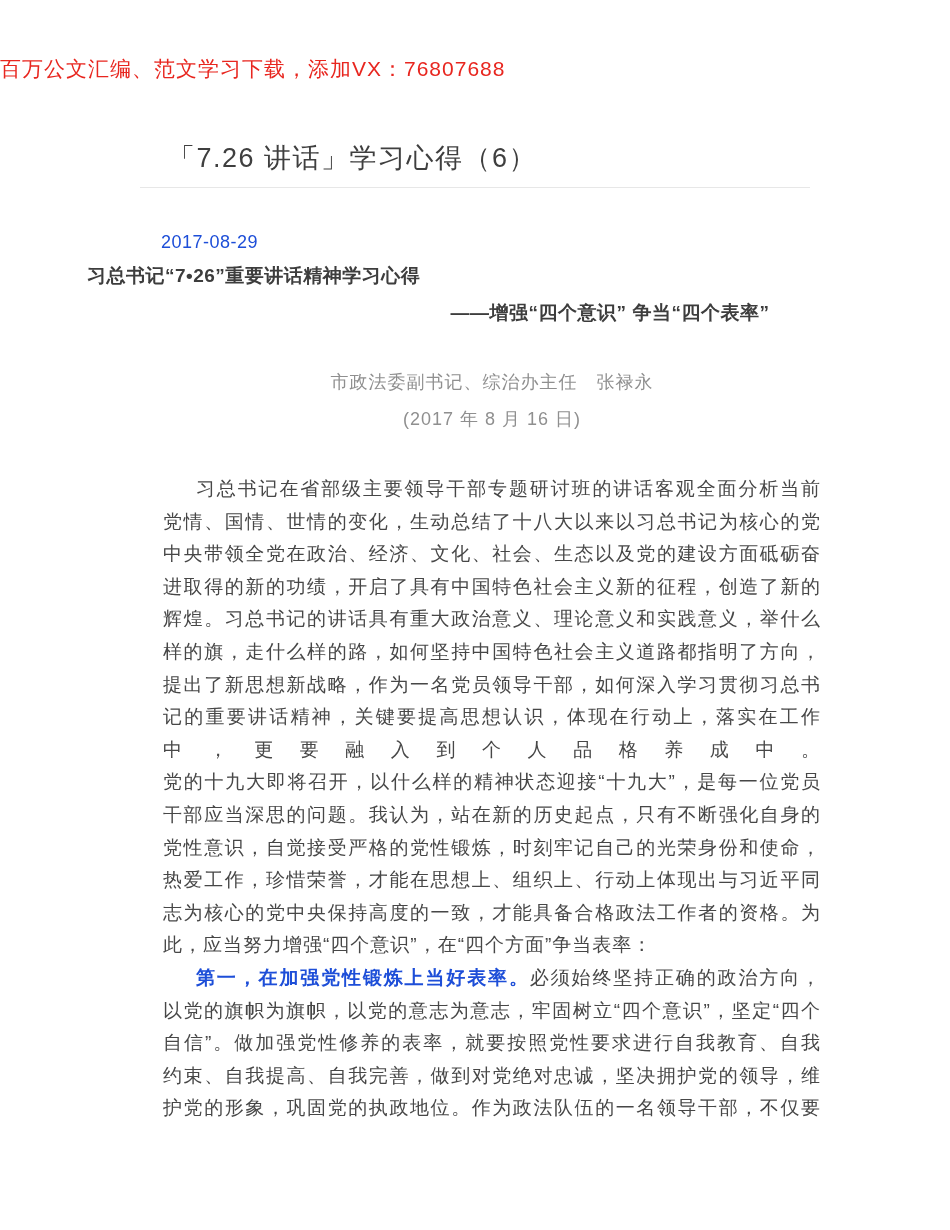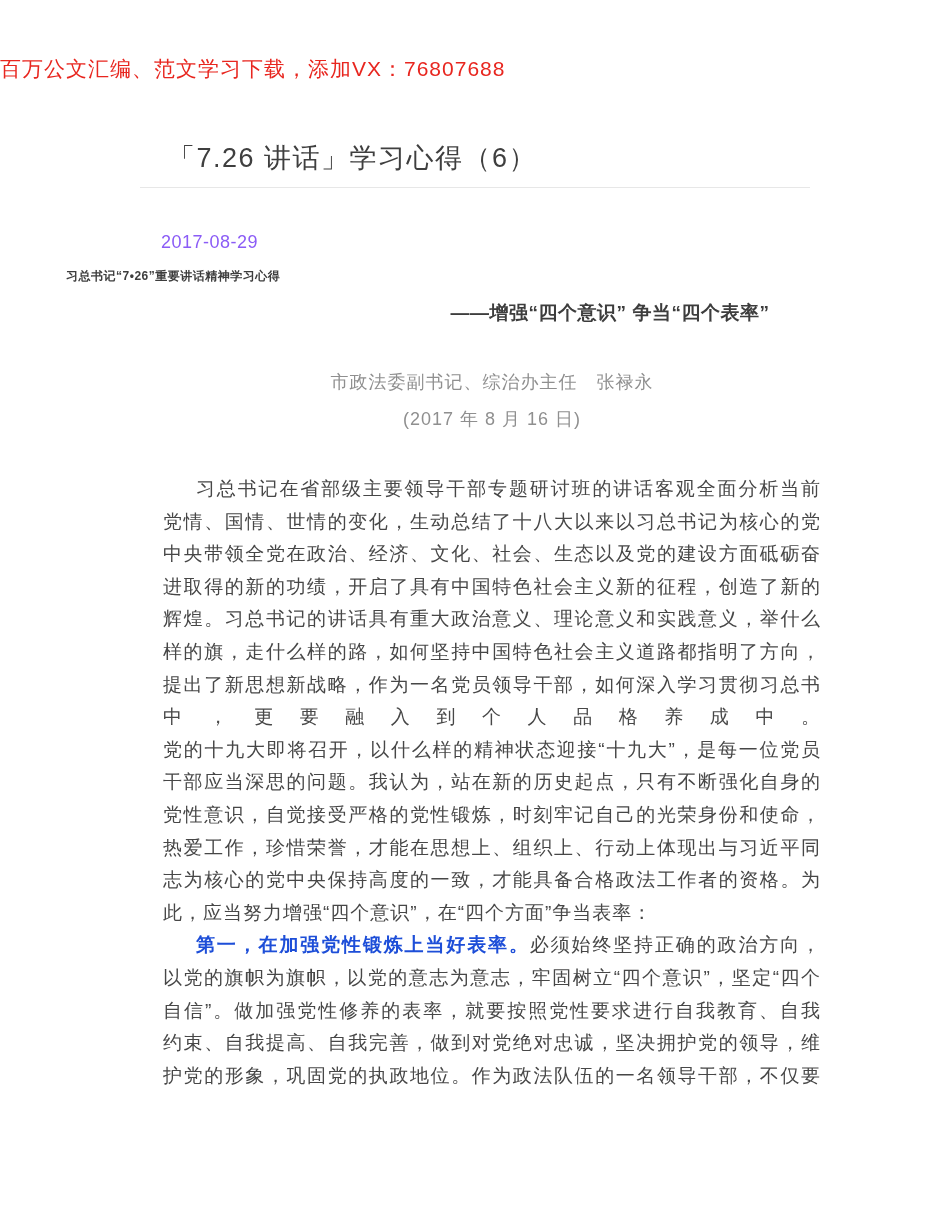--- a/index.html
+++ b/index.html
@@ -29,26 +29,26 @@
   .divider {
     margin: 9px 0 0 140px;
     width: 670px;
     height: 0;
     border-top: 1px solid #e7e7e7;
   }
   .publish-date {
     margin: 42px 0 0 161px;
     font-size: 18px;
     line-height: 24px;
-    color: #8b5cf6;
+    color: #1d4ed8;
     letter-spacing: 0.5px;
   }
   .doc-heading {
-    margin: 9px 0 0 66px;
-    font-size: 12px;
+    margin: 9px 0 0 87px;
+    font-size: 19px;
     line-height: 26px;
     font-weight: bold;
     color: #3d3d3d;
     letter-spacing: 0.5px;
   }
   .doc-subheading {
     margin: 11px 0 0 270px;
     font-size: 19px;
     line-height: 26px;
     font-weight: bold;
@@ -114,20 +114,21 @@
 <div class="written-date">(2017 年 8 月 16 日)</div>
 
 <div class="body-lines">
     <div class="body-line indent"><span>习总书记在省部级主要领导干部专题研讨班的讲话客观全面分析当前</span></div>
     <div class="body-line"><span>党情、国情、世情的变化，生动总结了十八大以来以习总书记为核心的党</span></div>
     <div class="body-line"><span>中央带领全党在政治、经济、文化、社会、生态以及党的建设方面砥砺奋</span></div>
     <div class="body-line"><span>进取得的新的功绩，开启了具有中国特色社会主义新的征程，创造了新的</span></div>
     <div class="body-line"><span>辉煌。习总书记的讲话具有重大政治意义、理论意义和实践意义，举什么</span></div>
     <div class="body-line"><span>样的旗，走什么样的路，如何坚持中国特色社会主义道路都指明了方向，</span></div>
     <div class="body-line"><span>提出了新思想新战略，作为一名党员领导干部，如何深入学习贯彻习总书</span></div>
+    <div class="body-line"><span>记的重要讲话精神，关键要提高思想认识，体现在行动上，落实在工作</span></div>
     <div class="body-line"><span>中，更要融入到个人品格养成中。</span></div>
     <div class="body-line"><span>党的十九大即将召开，以什么样的精神状态迎接“十九大”，是每一位党员</span></div>
     <div class="body-line"><span>干部应当深思的问题。我认为，站在新的历史起点，只有不断强化自身的</span></div>
     <div class="body-line"><span>党性意识，自觉接受严格的党性锻炼，时刻牢记自己的光荣身份和使命，</span></div>
     <div class="body-line"><span>热爱工作，珍惜荣誉，才能在思想上、组织上、行动上体现出与习近平同</span></div>
     <div class="body-line"><span>志为核心的党中央保持高度的一致，才能具备合格政法工作者的资格。为</span></div>
     <div class="body-line short"><span>此，应当努力增强“四个意识”，在“四个方面”争当表率：</span></div>
     <div class="body-line indent"><span class="lead">第一，在加强党性锻炼上当好表率。</span><span>必须始终坚持正确的政治方向，</span></div>
     <div class="body-line"><span>以党的旗帜为旗帜，以党的意志为意志，牢固树立“四个意识”，坚定“四个</span></div>
     <div class="body-line"><span>自信”。做加强党性修养的表率，就要按照党性要求进行自我教育、自我</span></div>

